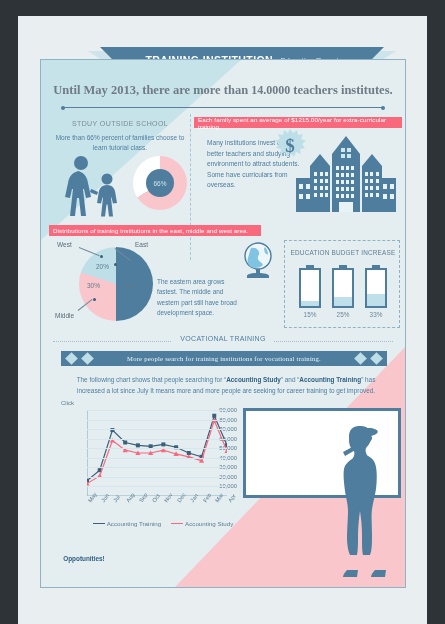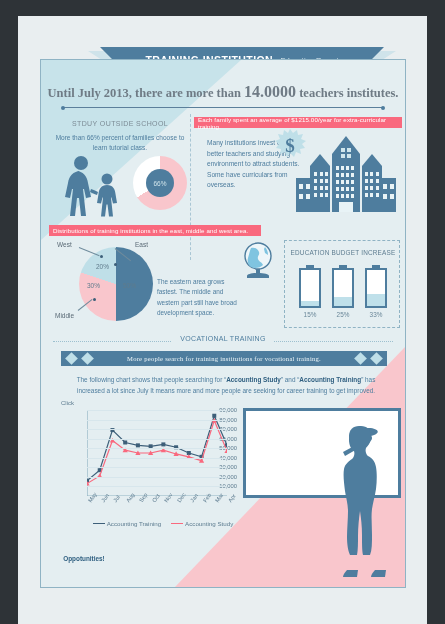--- a/index.html
+++ b/index.html
@@ -58,21 +58,21 @@
     clip-path: polygon(100% 0, 100% 100%, 0 100%);
   }
 
   
   .headline {
     position:absolute; left:0; right:0; top:23px;
     text-align:center; color:#6f7b85;
     font-family:"Liberation Serif", serif; font-weight:bold;
     font-size:12.5px; white-space:nowrap;
   }
-  .headline .big { font-size:16px; }
+  .headline .big { font-size:12px; }
   .hrule {
     position:absolute; left:22px; right:22px; top:47px; height:1px;
     background:#5b7f9b;
   }
   .hrule::before, .hrule::after {
     content:''; position:absolute; top:-1.5px; width:4px;height:4px;
     border-radius:50%; background:#4e7d9e;
   }
   .hrule::before { left:-2px; } .hrule::after { right:-2px; }
 
@@ -222,21 +222,21 @@
       <span class="t1">TRAINING INSTITUTION</span>
       <span class="t2">- Education Report</span>
     </div>
   </div>
 
   <div id="frame">
     <div class="wash"></div>
     <div class="washpink"></div>
 
     <div class="headline">
-      <span>Until July 2013, there are more than </span><span class="big">14.0000</span><span> teachers institutes.</span>
+      <span>Until May 2013, there are more than </span><span class="big">14.0000</span><span> teachers institutes.</span>
     </div>
     <div class="hrule"></div>
     <div class="vdot"></div>
 
     <div class="sec-title" id="studyTitle">STDUY OUTSIDE SCHOOL</div>
     <div id="studyBody">More than 66% percent of families choose to learn tutorial class.</div>
 
     <svg id="momkid" width="70" height="62" viewBox="0 0 70 62">
       <g fill="#4e7d9e">
         <circle cx="24" cy="8" r="7"></circle>

